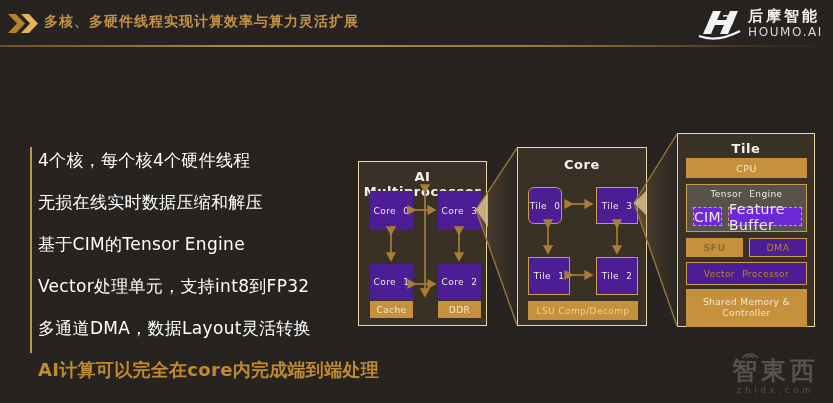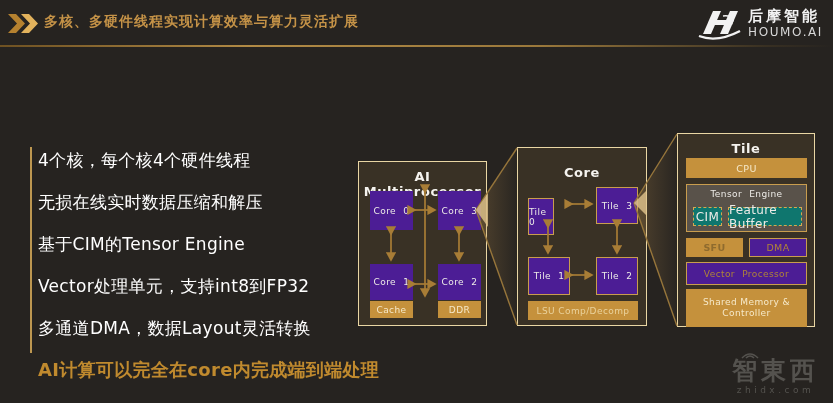--- a/index.html
+++ b/index.html
@@ -45,21 +45,21 @@
     position:absolute;background:#4c1d95;color:#edebe7;
     display:flex;align-items:center;justify-content:center;
     font-size:9px;letter-spacing:.4px;word-spacing:4px;box-sizing:border-box;
   }
   .goldbox{
     position:absolute;background:#c5913c;color:#f6e9c9;
     display:flex;align-items:center;justify-content:center;
     font-size:9px;letter-spacing:.4px;box-sizing:border-box;text-align:center;
   }
   .gborder{border:1.2px solid #c99d4e;}
-  .dashed{border:1.2px dashed #d8a74e;background:#0f766e;font-size:12px;}
+  .dashed{border:1.2px dashed #d8a74e;background:#6d28d9;font-size:14px;}
   .goldtext{color:#b08438;}
 
   #panel-mp{left:358px;top:161px;width:129px;height:165px;}
   #panel-core{left:517px;top:147px;width:130px;height:179px;}
   #panel-tile{left:677px;top:133px;width:138px;height:194px;}
 
   
   .watermark{right:14px;bottom:8px;text-align:center;color:#54524e;}
   .wm-cn{font-size:25px;font-weight:bold;letter-spacing:4px;line-height:1.05;}
   .wm-en{font-size:9px;letter-spacing:3.5px;margin-top:1px;}
@@ -109,22 +109,22 @@
   <div class="panel-title" style="margin-top:7px;">AI Multiprocessor</div>
   <div class="graybox" style="left:11px;top:29px;width:43px;height:39px;">Core 0</div>
   <div class="graybox" style="left:79px;top:29px;width:43px;height:39px;">Core 3</div>
   <div class="graybox" style="left:11px;top:102px;width:43px;height:36px;">Core 1</div>
   <div class="graybox" style="left:79px;top:102px;width:43px;height:36px;">Core 2</div>
   <div class="goldbox" style="left:11px;top:139px;width:43px;height:17px;">Cache</div>
   <div class="goldbox" style="left:79px;top:139px;width:43px;height:17px;">DDR</div>
 </div>
 
 <div class="abs panel" id="panel-core">
-  <div class="panel-title" style="margin-top:17px;">Core</div>
-  <div class="graybox gborder" style="left:10px;top:50px;width:26px;height:37px;">Tile 0</div>
+  <div class="panel-title" style="margin-top:9px;">Core</div>
+  <div class="graybox gborder" style="left:10px;top:39px;width:34px;height:37px;border-radius:6px;">Tile 0</div>
   <div class="graybox gborder" style="left:78px;top:39px;width:42px;height:37px;">Tile 3</div>
   <div class="graybox gborder" style="left:10px;top:109px;width:42px;height:38px;">Tile 1</div>
   <div class="graybox gborder" style="left:78px;top:109px;width:42px;height:38px;">Tile 2</div>
   <div class="goldbox" style="left:10px;top:153px;width:110px;height:19px;color:#ead29c;">LSU Comp/Decomp</div>
 </div>
 
 <div class="abs panel" id="panel-tile">
   <div class="panel-title" style="margin-top:7px;">Tile</div>
   <div class="goldbox" style="left:8px;top:24px;width:121px;height:20px;font-size:9.5px;">CPU</div>
   <div class="graybox gborder" style="left:8px;top:50px;width:121px;height:48px;display:block;background:#59524a;">

